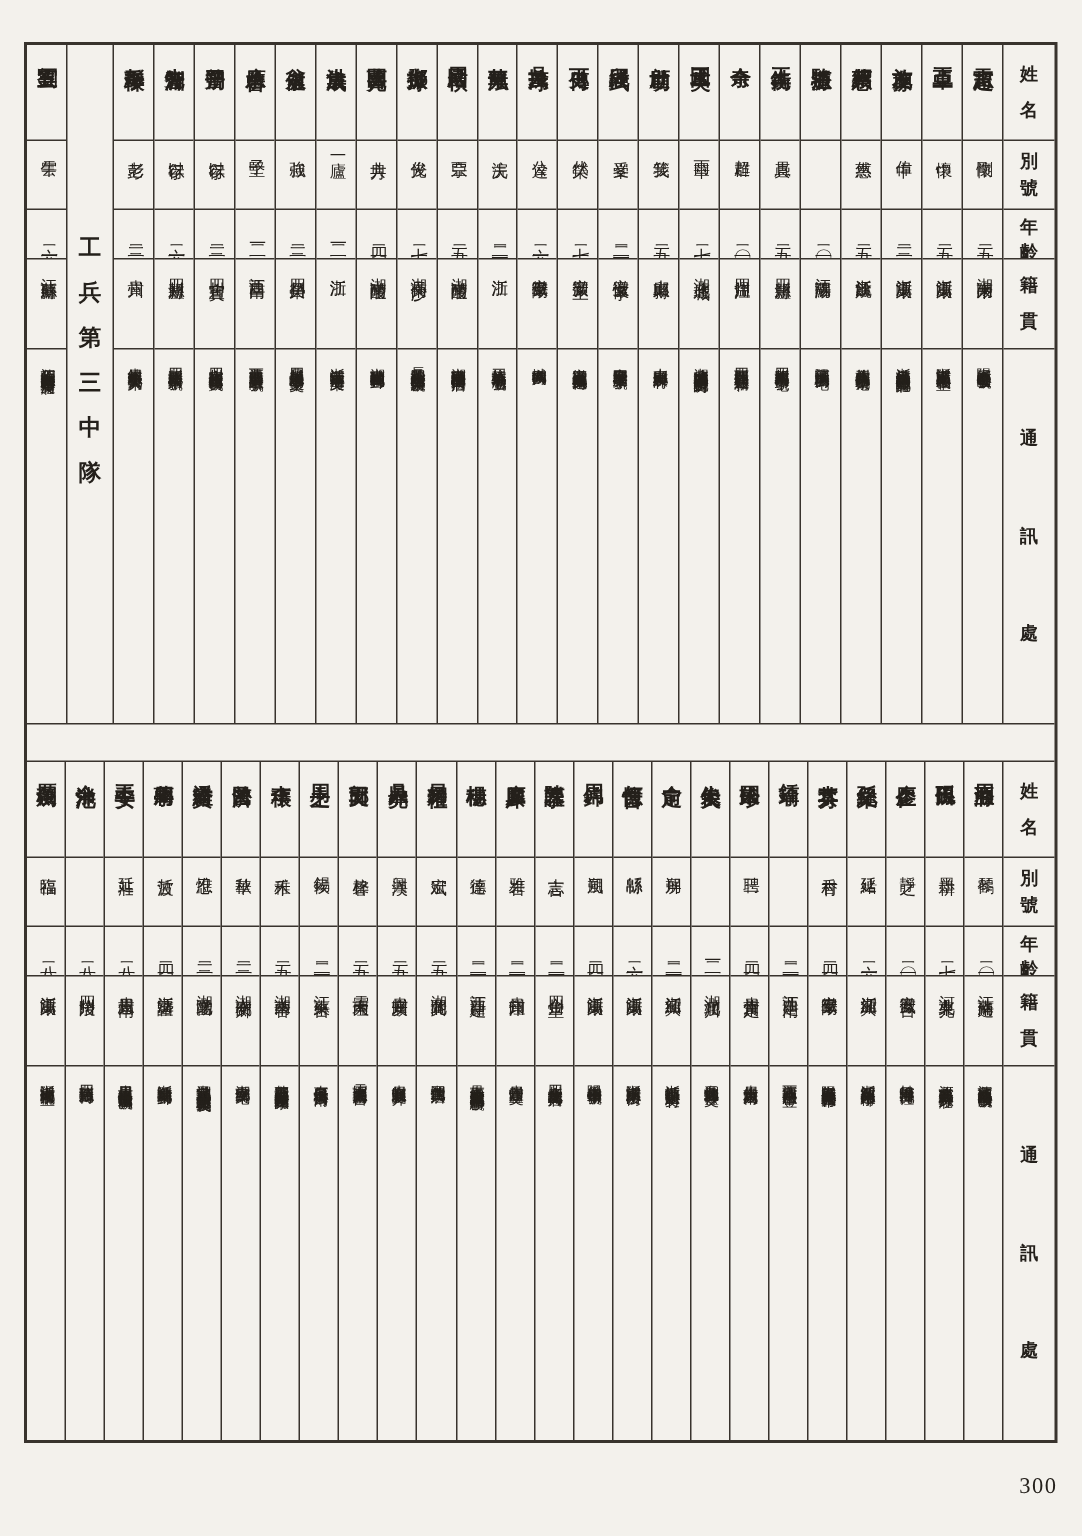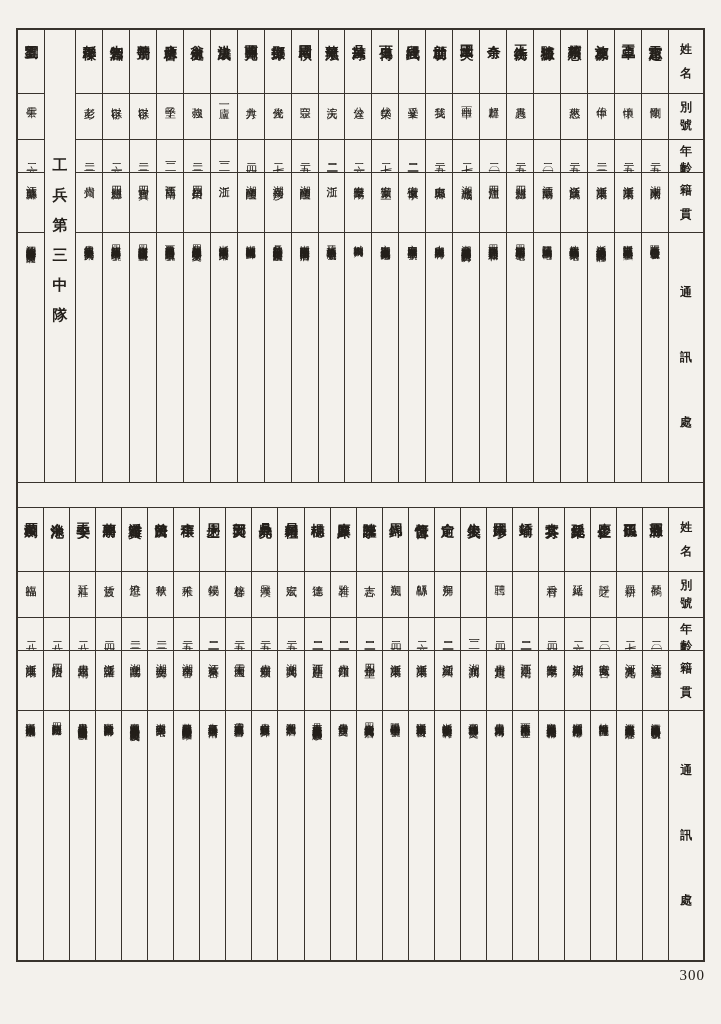--- a/index.html
+++ b/index.html
@@ -47,21 +47,21 @@
   .addr-cell .vtext{letter-spacing:0.5px;line-height:1.12;}
   .spread{flex-direction:column;align-items:center;justify-content:space-evenly;padding:3px 0;}
   .spread .hchar{display:block;font-size:12px;font-weight:700;}
   .divider-cell{
     flex:1 1 auto;
     flex-direction:column;align-items:center;justify-content:flex-start;
     padding-top:126px;gap:11px;
   }
   .divider-cell .hchar{font-size:15px;font-weight:700;}
   .page-number{
-    position:absolute;right:16px;bottom:40px;
+    position:absolute;right:16px;bottom:24px;
     font-size:15px;letter-spacing:1px;margin-left:48px;
   }
 </style>
 </head>
 <body>
 
 <div class="page">
   <div class="frame">
     <div class="roster" id="roster-0">
         <div class="col member-col">

